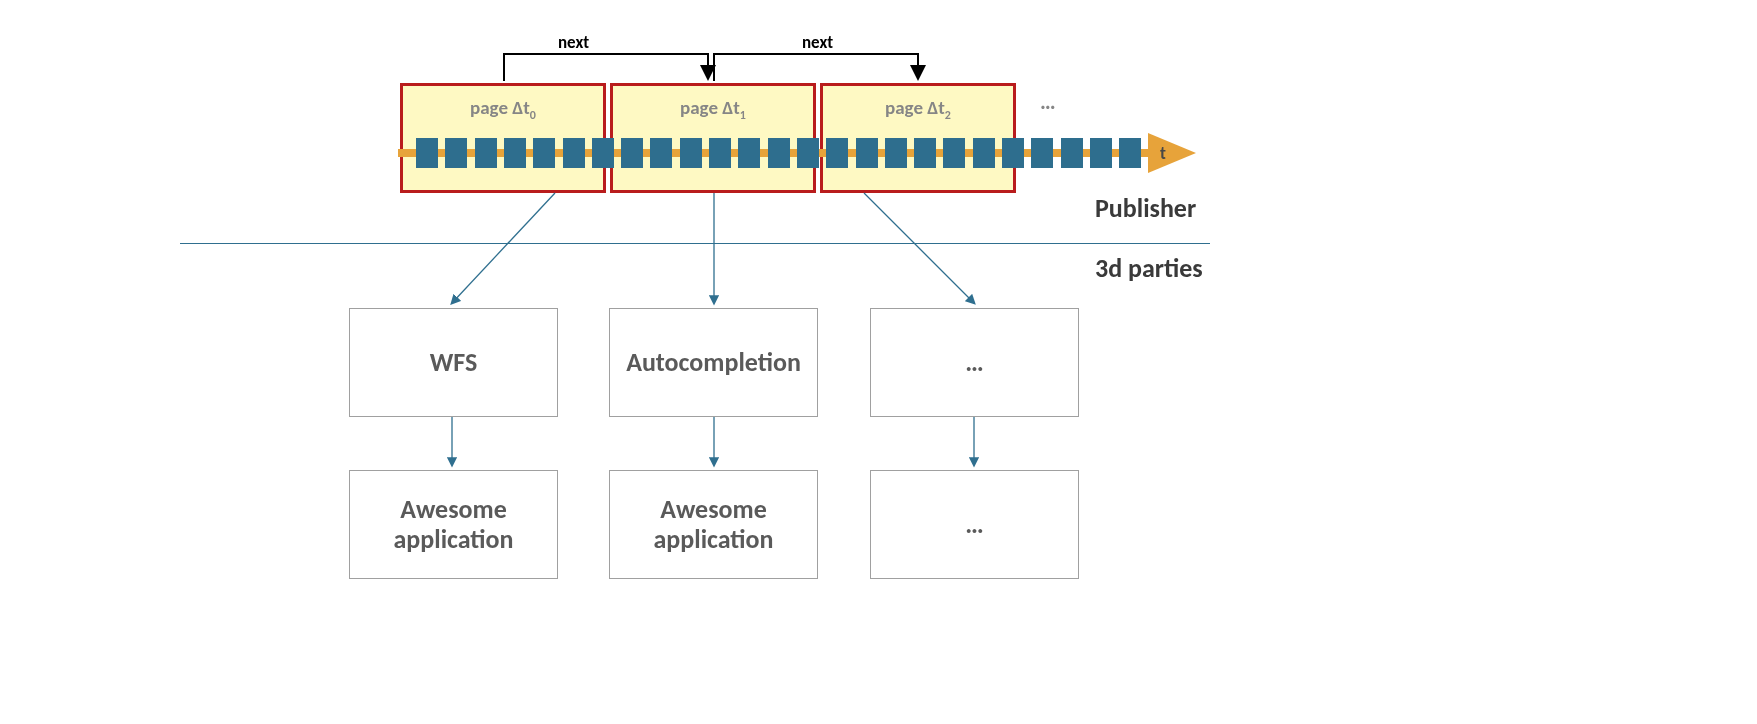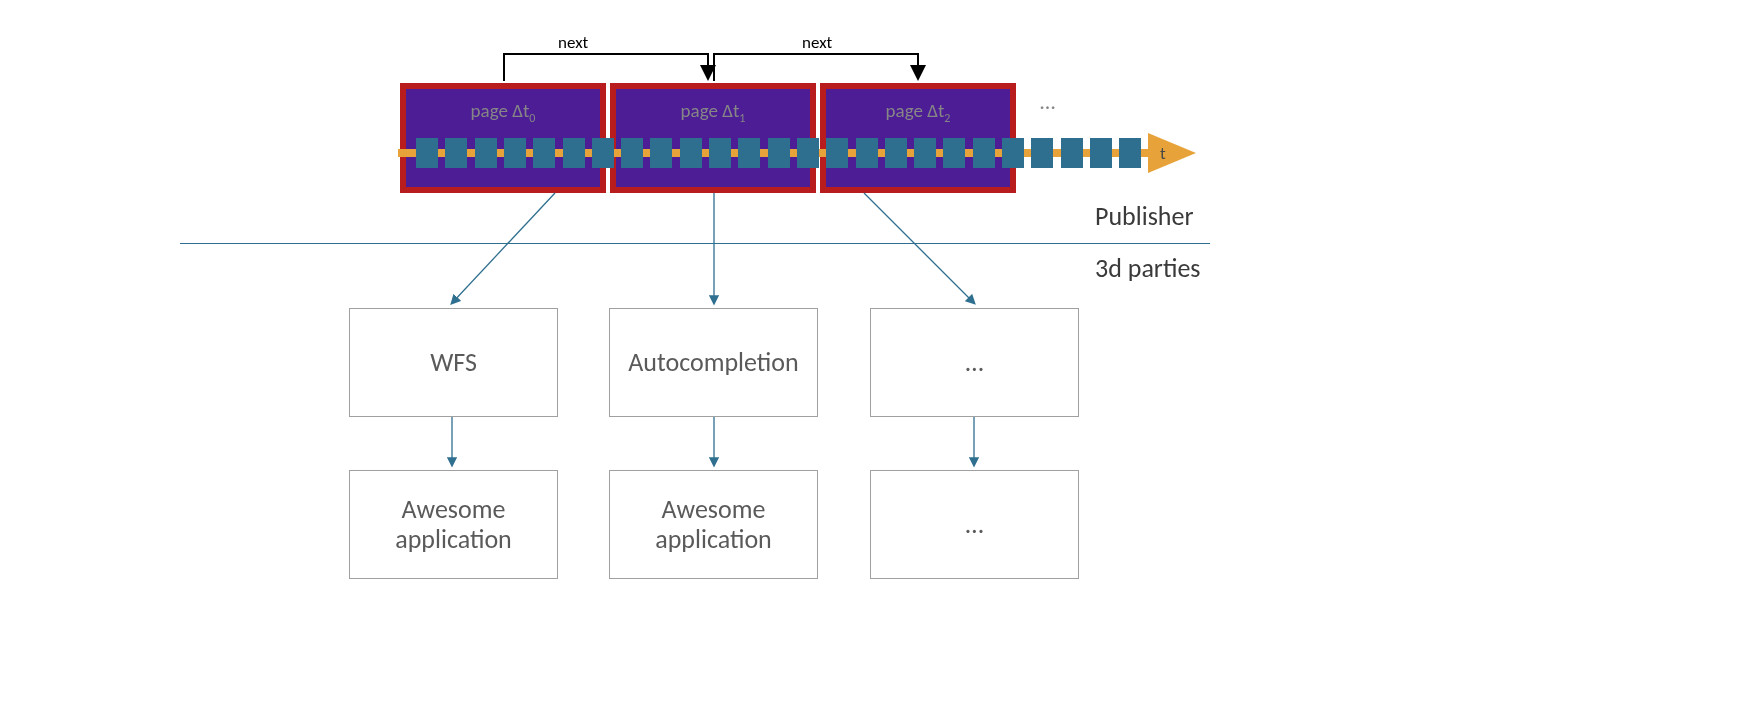--- a/index.html
+++ b/index.html
@@ -9,31 +9,32 @@
     height: 724px;
     background: #ffffff;
     font-family: "Calibri", "Segoe UI", Arial, sans-serif;
     color: #595959;
     overflow: hidden;
   }
   .stage {
     position: relative;
     width: 1757px;
     height: 724px;
+    font-weight: bold;
   }
   
   .txt {
     position: absolute;
     white-space: nowrap;
   }
   
   .page-box {
     position: absolute;
-    background: #4c1d95;
-    border: 6px solid #b91c1c;
+    background: #fef9c3;
+    border: 3px solid #b91c1c;
     box-sizing: border-box;
   }
   .page-label {
     position: absolute;
     width: 100%;
     text-align: center;
     top: 10px;
     font-size: 19px;
     color: #868686;
   }
@@ -155,21 +156,21 @@
       <div class="timeline-square" style="left: 943.4px; top: 138px;"></div>
       <div class="timeline-square" style="left: 972.7px; top: 138px;"></div>
       <div class="timeline-square" style="left: 1002px; top: 138px;"></div>
       <div class="timeline-square" style="left: 1031.3px; top: 138px;"></div>
       <div class="timeline-square" style="left: 1060.6px; top: 138px;"></div>
       <div class="timeline-square" style="left: 1089.9px; top: 138px;"></div>
       <div class="timeline-square" style="left: 1119.2px; top: 138px;"></div>
     </div>
 
   <div class="divider" style="left:180px; top:243px; width:1030px;"></div>
-  <div class="txt" style="left:1095px; top:200px; font-size:26px; color:#3a3a3a;">Publisher</div>
+  <div class="txt" style="left:1095px; top:192px; font-size:26px; color:#3a3a3a;">Publisher</div>
   <div class="txt" style="left:1095px; top:252px; font-size:26px; color:#3a3a3a;">3d parties</div>
 
   <svg style="position:absolute; left:0; top:0; width:1757px; height:724px; pointer-events:none;">
     <defs>
       <marker id="bHead" markerWidth="8" markerHeight="8" refX="6" refY="4" orient="auto">
         <path d="M0,0 L8,4 L0,8 Z" fill="#2f6f8f"></path>
       </marker>
     </defs>
     <line x1="555" y1="193" x2="452" y2="303" stroke="#2f6f8f" stroke-width="1.3" marker-end="url(#bHead)"></line>
     <line x1="714" y1="193" x2="714" y2="303" stroke="#2f6f8f" stroke-width="1.3" marker-end="url(#bHead)"></line>

